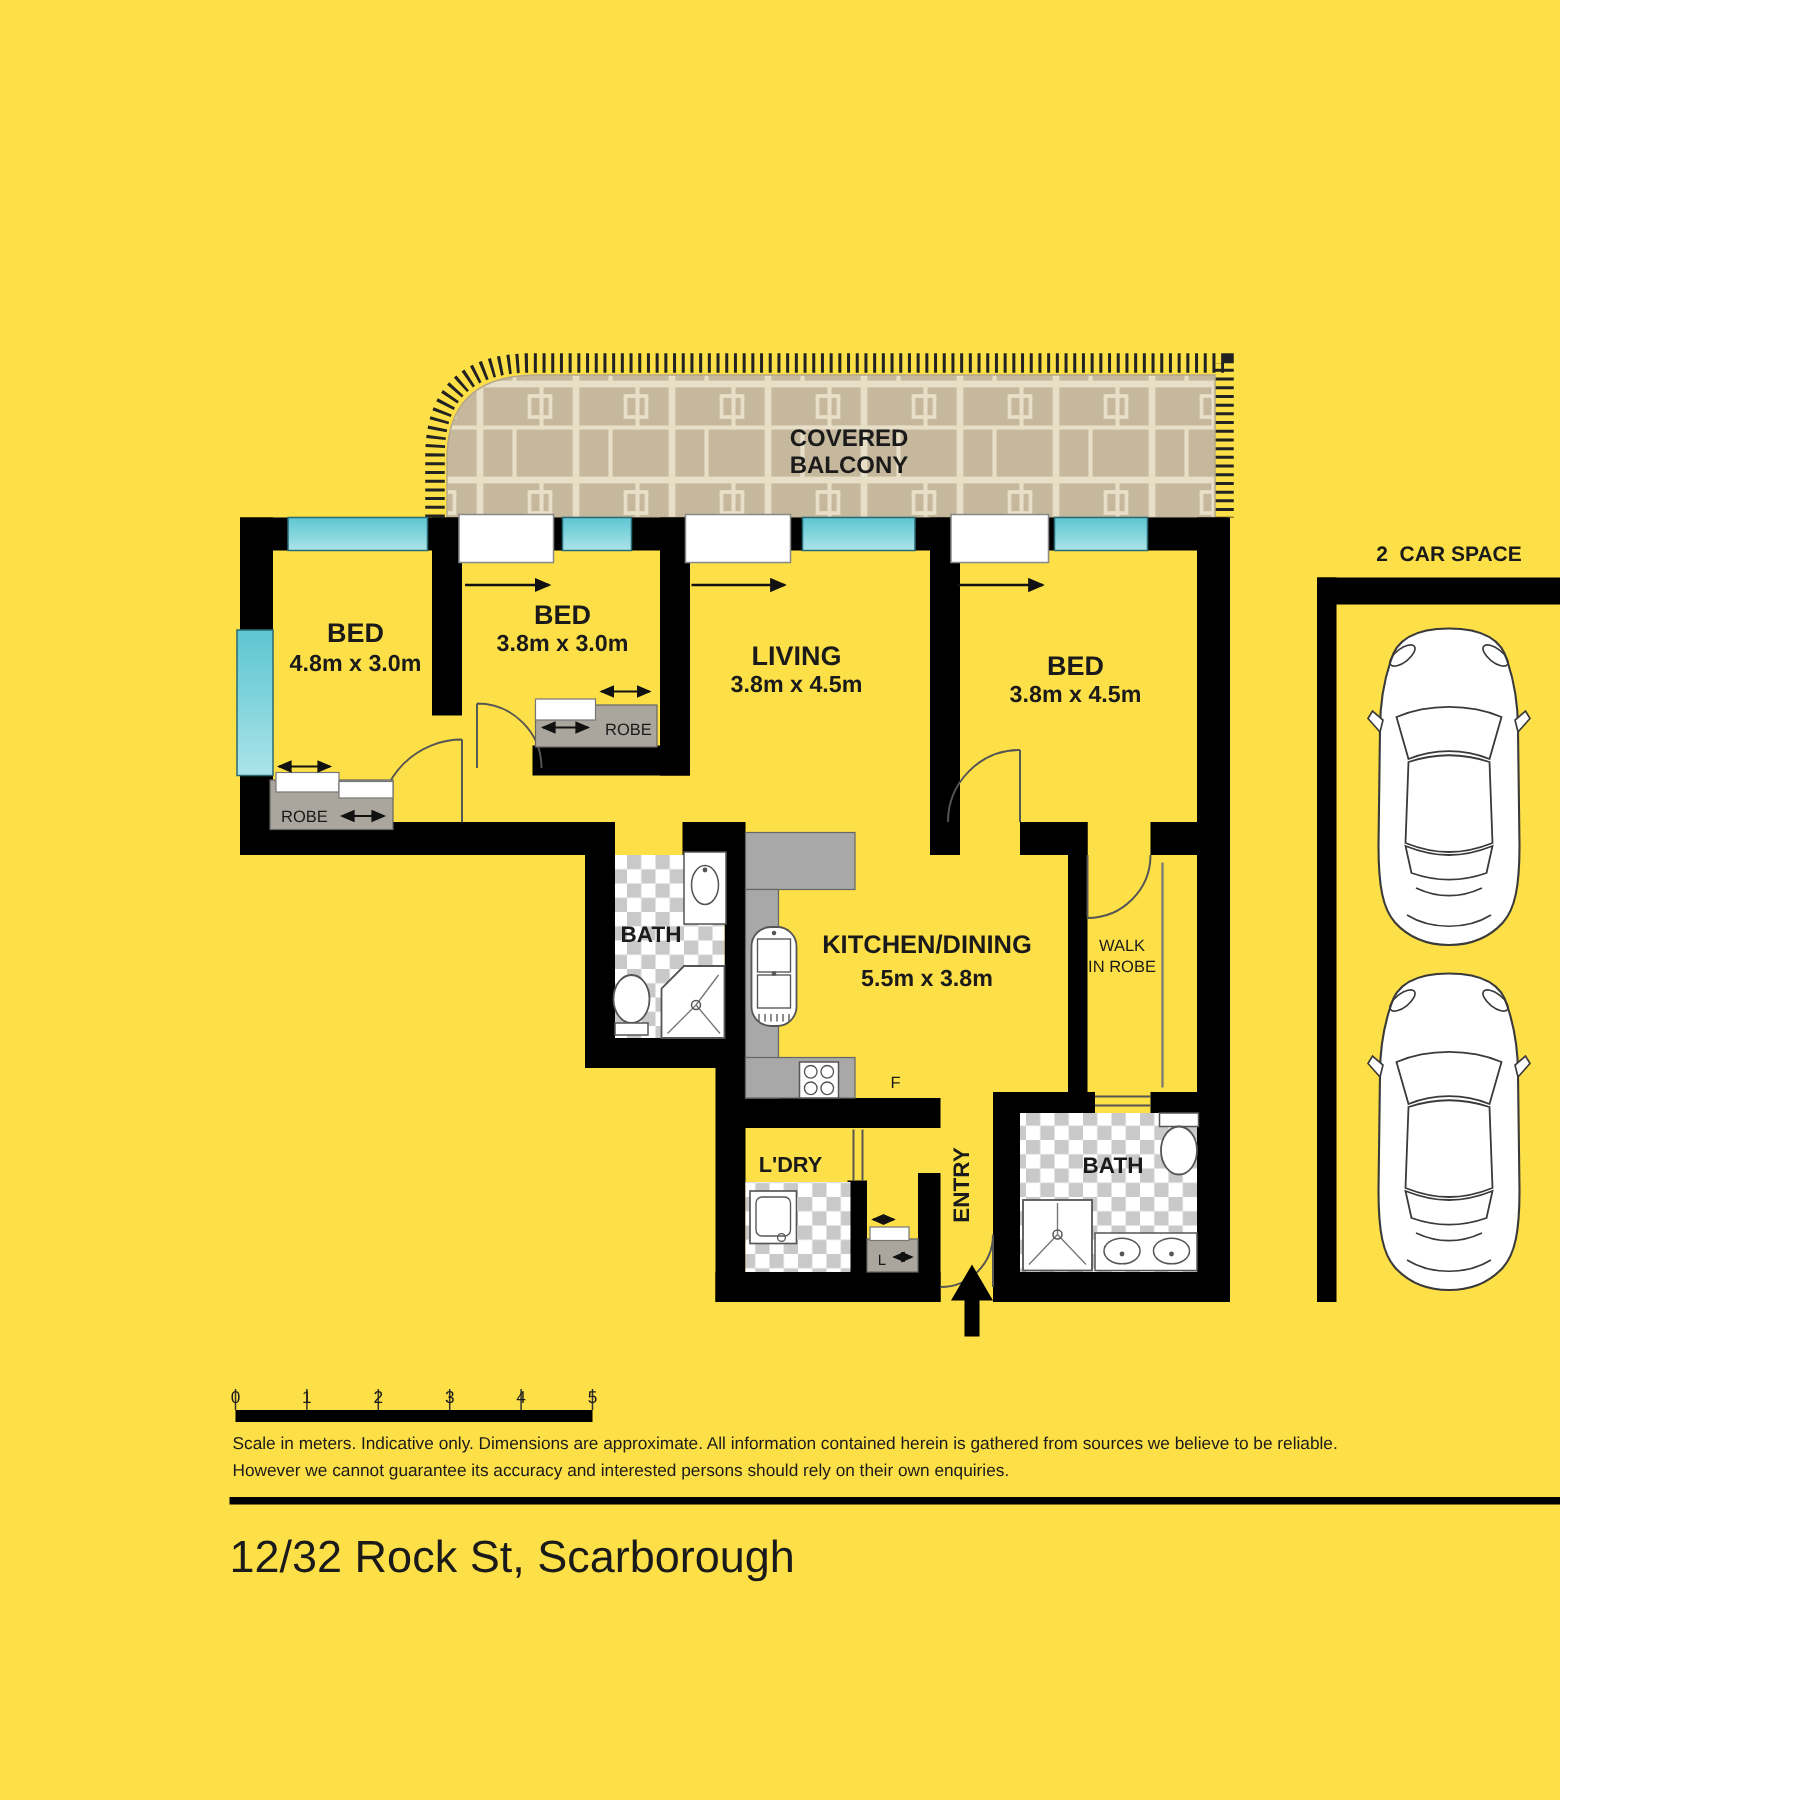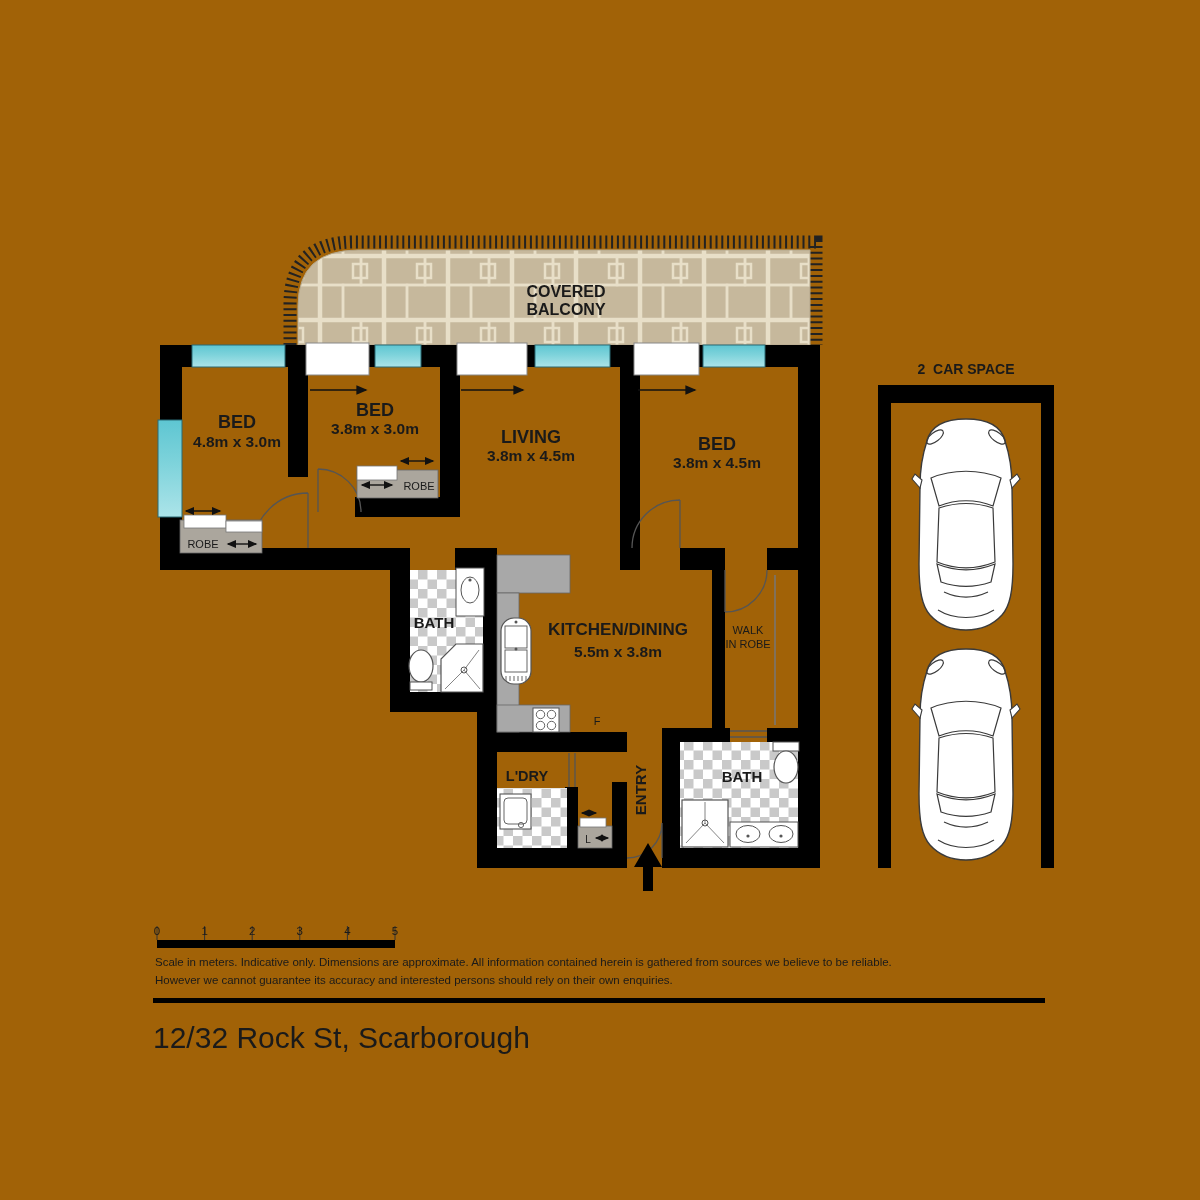--- a/index.html
+++ b/index.html
@@ -1,16 +1,16 @@
 <!DOCTYPE html>
 <html><head>
 <meta charset="utf-8">
 <style>
   html,body{margin:0;padding:0;background:#fff;}
-  .canvas{position:relative;width:1200px;height:1200px;background:#a16207;overflow:hidden;
+  .canvas{position:relative;width:1040px;height:1200px;background:#fde047;overflow:hidden;
           font-family:"Liberation Sans",sans-serif;}
   svg text{font-family:"Liberation Sans",sans-serif;fill:#1a1a1a;}
   .room-name{font-size:18px;font-weight:bold;}
   .room-dims{font-size:15.5px;font-weight:bold;}
   .small-label{font-size:11px;}
   .bath-label{font-size:15px;font-weight:bold;}
   .balcony-label{font-size:16px;font-weight:bold;}
   .car-title{font-size:14px;font-weight:bold;}
   .scale-num{font-size:11.5px;}
   .disclaimer{font-size:11.5px;}

